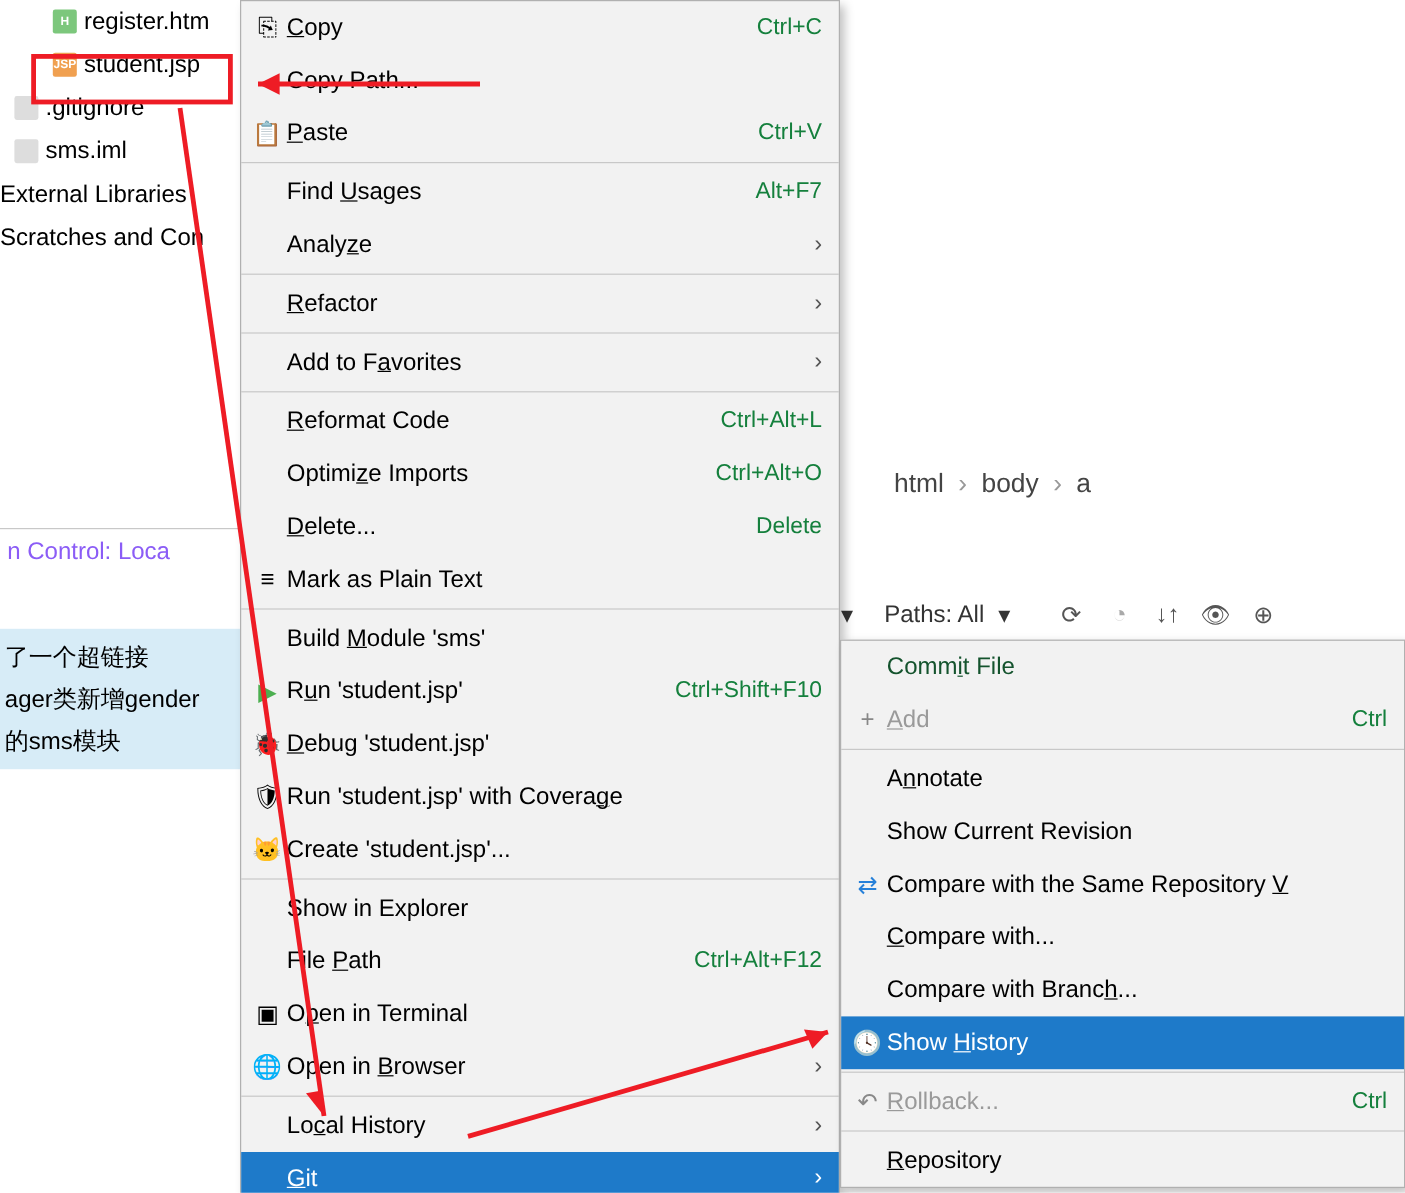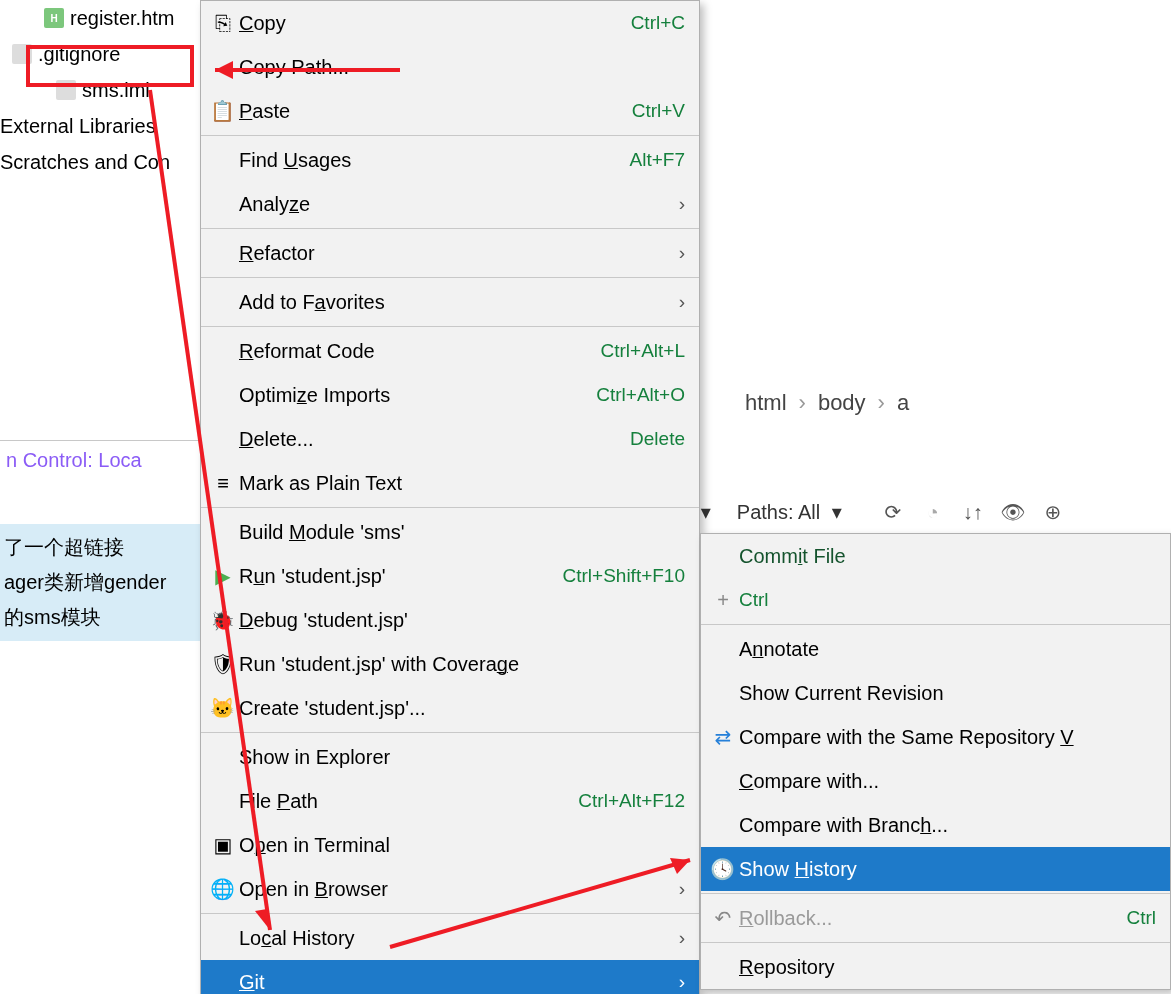--- a/index.html
+++ b/index.html
@@ -101,25 +101,29 @@
   .arrow polygon { fill:#ee1c25; }
 </style>
 </head>
 <body>
 
 <div class="tree" id="tree">
     <div class="tree-item" style="padding-left: 44px;">
       <span class="ico ico-html">H</span>
       <span class="label">register.htm</span>
     </div>
+    <div class="tree-item" style="padding-left: 44px;">
+      <span class="ico ico-jsp">JSP</span>
+      <span class="label">student.jsp</span>
+    </div>
     <div class="tree-item" style="padding-left: 12px;">
       <span class="ico ico-file"></span>
       <span class="label">.gitignore</span>
     </div>
-    <div class="tree-item" style="padding-left: 12px; margin-left: 44px;">
+    <div class="tree-item" style="padding-left: 12px;">
       <span class="ico ico-file"></span>
       <span class="label">sms.iml</span>
     </div>
     <div class="tree-item" style="padding-left: 0px;">
       <span class="label">External Libraries</span>
     </div>
     <div class="tree-item" style="padding-left: 0px;">
       <span class="label">Scratches and Con</span>
     </div>
   </div>
@@ -271,20 +275,21 @@
     </div>
   </div>
 
 <div class="submenu" id="sub">
     <div class="menu-item" style="color: #14532d;">
       <span class="menu-ico"></span>
       <span class="menu-label">Comm<span class="ul">i</span>t File</span>
     </div>
     <div class="menu-item" style="color: rgb(154, 154, 154);">
       <span class="menu-ico" style="color: rgb(136, 136, 136);">+</span>
+      <span class="menu-label"><span class="ul">A</span>dd</span>
       <span class="menu-short">Ctrl</span>
     </div>
     <div class="menu-sep"></div>
     <div class="menu-item">
       <span class="menu-ico"></span>
       <span class="menu-label">A<span class="ul">n</span>notate</span>
     </div>
     <div class="menu-item">
       <span class="menu-ico"></span>
       <span class="menu-label">Show Current Revision</span>

